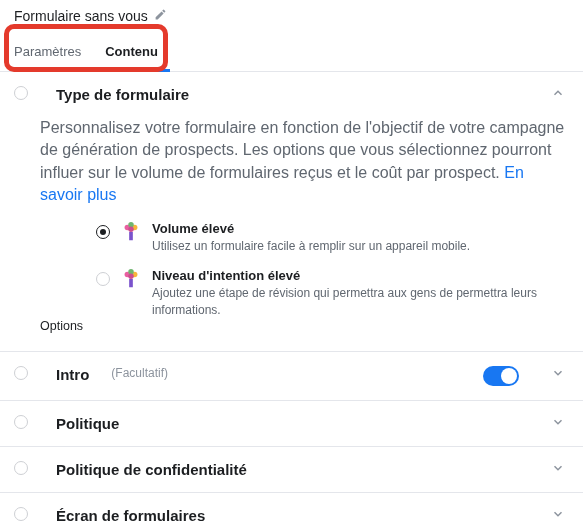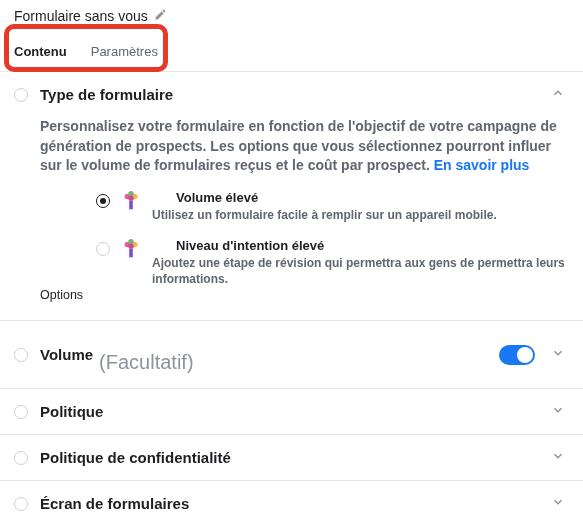--- a/index.html
+++ b/index.html
@@ -54,60 +54,59 @@
     height: 48px;
     border: 5px solid #e43a2c;
     border-radius: 10px;
     pointer-events: none;
   }
   .section {
     border-bottom: 1px solid #e4e6eb;
   }
   .section-header {
     display: flex;
-    align-items: center;
+    align-items: flex-start;
     padding: 14px 14px;
     cursor: pointer;
+    gap: 16px;
   }
   .status-circle {
     width: 14px;
     height: 14px;
     border: 1.5px solid #ced0d4;
     border-radius: 50%;
     flex-shrink: 0;
     margin-right: 12px;
   }
   .section-title {
     font-size: 15px;
     font-weight: 700;
     color: #1c1e21;
     flex: 0 0 auto;
   }
   .section-suffix {
-    font-size: 20px;
+    font-size: 12px;
     font-weight: 400;
     color: #8d949e;
     margin-left: 6px;
-    margin-top: 16px;
   }
   .spacer { flex: 1; }
   .chevron {
     color: #8d949e;
     font-size: 13px;
     padding: 0 4px;
   }
   .section-body {
     padding: 0 14px 18px 40px;
   }
   .desc {
-    font-size: 14px;
+    font-size: 16px;
     color: #606770;
     line-height: 1.4;
     margin-bottom: 14px;
-    font-weight: bold;
   }
   .desc a {
     color: #1877f2;
     text-decoration: none;
     cursor: pointer;
   }
   .options-row {
     display: flex;
     align-items: flex-end;
   }
@@ -154,27 +153,25 @@
     flex-shrink: 0;
   }
   .radio-content {
     flex: 1;
   }
   .radio-title {
     font-size: 13px;
     font-weight: 600;
     color: #1c1e21;
     margin-bottom: 2px;
-    margin-left: 24px;
   }
   .radio-desc {
     font-size: 12px;
     color: #606770;
     line-height: 1.4;
-    font-weight: bold;
   }
   .toggle {
     width: 36px;
     height: 20px;
     background: #1877f2;
     border-radius: 10px;
     position: relative;
     flex-shrink: 0;
     margin-right: 12px;
   }
@@ -197,22 +194,22 @@
   <span class="header-title">Formulaire sans vous</span>
   <span class="edit-icon">
     <svg width="13" height="13" viewBox="0 0 24 24" fill="#8d949e">
         <path d="M3 17.25V21h3.75l11-11-3.75-3.75-11 11zM20.7 7.04a1 1 0 0 0 0-1.41l-2.34-2.34a1 1 0 0 0-1.41 0l-1.83 1.83 3.75 3.75 1.83-1.83z"></path>
       </svg>
   </span>
 </div>
 
 <div class="tabs-wrapper">
   <div class="tabs">
+    <div class="tab">Paramètres</div>
     <div class="tab active">Contenu</div>
-    <div class="tab">Paramètres</div>
   </div>
   <div class="highlight-box"></div>
 </div>
 
 <div class="section">
   <div class="section-header">
     <span class="status-circle"></span>
     <span class="section-title">Type de formulaire</span>
     <span class="spacer"></span>
     <span class="chevron">
@@ -266,21 +263,21 @@
         </div>
 
       </div>
     </div>
   </div>
 </div>
 
 <div class="section">
   <div class="section-header">
     <span class="status-circle"></span>
-    <span class="section-title">Volume</span>
+    <span class="section-title">Intro</span>
     <span class="section-suffix">(Facultatif)</span>
     <span class="spacer"></span>
     <span class="toggle">
         <span class="toggle-knob"></span>
       </span>
     <span class="chevron">
       <svg width="14" height="14" viewBox="0 0 24 24" fill="none" stroke="#8d949e" stroke-width="2.5">
           <polyline points="6 9 12 15 18 9"></polyline>
         </svg>
     </span>

